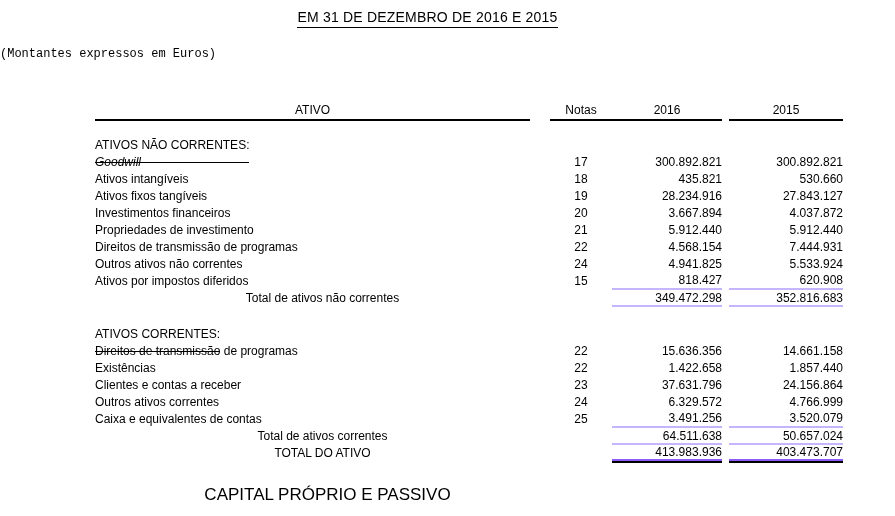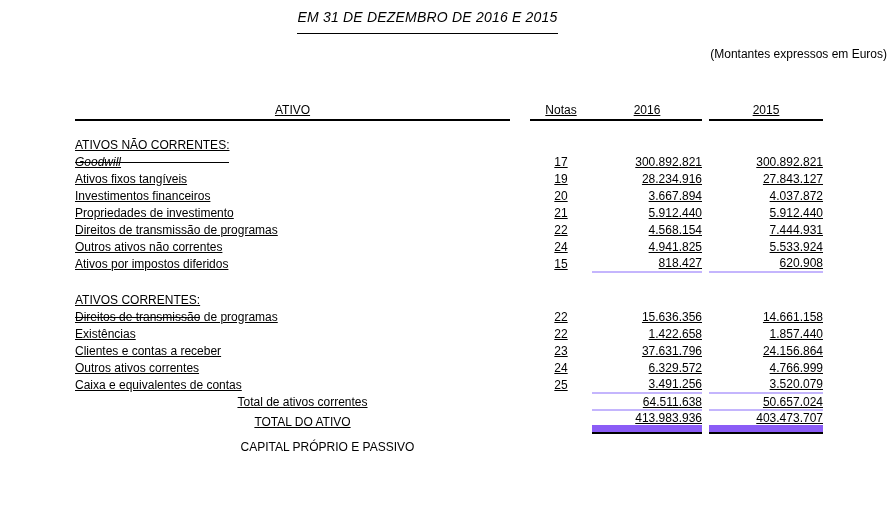--- a/index.html
+++ b/index.html
@@ -18,39 +18,38 @@
   }
   .title-row {
     padding-top: 8px;
     margin-right: 40px;
     text-align: center;
   }
   .title-row .title {
     font-size: 14px;
     letter-spacing: 0.2px;
     border-bottom: 1.5px solid #000;
-    padding-bottom: 8px;
+    padding-bottom: 2px;
     white-space: nowrap;
-    font-style: italic;
   }
   .subtitle {
     margin-top: 21px;
     margin-right: 8px;
-    text-align: right;
+    text-align: left;
     font-size: 12px;
+    font-family: Liberation Mono, monospace;
   }
   table.bs {
     border-collapse: collapse;
     table-layout: fixed;
-    margin-left: 75px;
+    margin-left: 95px;
     margin-top: 40px;
     width: 748px;
     font-size: 12px;
     color: #000;
-    text-decoration: underline;
   }
   table.bs td, table.bs th {
     padding: 0;
     font-weight: normal;
     vertical-align: middle;
     overflow: visible;
     white-space: nowrap;
   }
   tr.hdr { height: 21px; }
   tr.hdr .hl {
@@ -75,28 +74,28 @@
   td.total-lbl {
     text-align: center;
     padding-right: 40px;
   }
   td.dbl {
     border-bottom: 2px solid #000;
     padding-bottom: 3px;
   }
   td.dbl .in {
     display: block;
-    border-bottom: 7px solid #8b5cf6;
+    border-bottom: 2px solid #8b5cf6;
   }
   .footer-heading {
     margin-left: 75px;
-    margin-top: 6px;
+    margin-top: 22px;
     width: 505px;
     text-align: center;
-    font-size: 12px;
+    font-size: 17px;
   }
 </style>
 </head>
 <body>
 
 <div class="page">
 
   <div class="title-row">
     <span class="title">EM 31 DE DEZEMBRO DE 2016 E 2015</span>
   </div>
@@ -138,20 +137,27 @@
     </tr>
 
     <tr class="row">
       <td class="item"><span class="it">Goodwill</span></td>
       <td class="nt">17</td>
       <td class="num">300.892.821</td>
       <td></td>
       <td class="num">300.892.821</td>
     </tr>
     <tr class="row">
+      <td class="item"><span>Ativos intangíveis</span></td>
+      <td class="nt">18</td>
+      <td class="num">435.821</td>
+      <td></td>
+      <td class="num">530.660</td>
+    </tr>
+    <tr class="row">
       <td class="item"><span>Ativos fixos tangíveis</span></td>
       <td class="nt">19</td>
       <td class="num">28.234.916</td>
       <td></td>
       <td class="num">27.843.127</td>
     </tr>
     <tr class="row">
       <td class="item"><span>Investimentos financeiros</span></td>
       <td class="nt">20</td>
       <td class="num">3.667.894</td>
@@ -179,20 +185,27 @@
       <td></td>
       <td class="num">5.533.924</td>
     </tr>
     <tr class="row">
       <td class="item"><span>Ativos por impostos diferidos</span></td>
       <td class="nt">15</td>
       <td class="num lb">818.427</td>
       <td></td>
       <td class="num lb">620.908</td>
     </tr>
+    <tr class="row">
+      <td class="total-lbl">Total de ativos não correntes</td>
+      <td></td>
+      <td class="num lb">349.472.298</td>
+      <td></td>
+      <td class="num lb">352.816.683</td>
+    </tr>
 
     <tr class="gap-b">
           <td colspan="5"></td>
         </tr>
 
     <tr class="row">
       <td class="sec-h" colspan="5"><span>ATIVOS CORRENTES:</span></td>
     </tr>
 
     <tr class="row">

